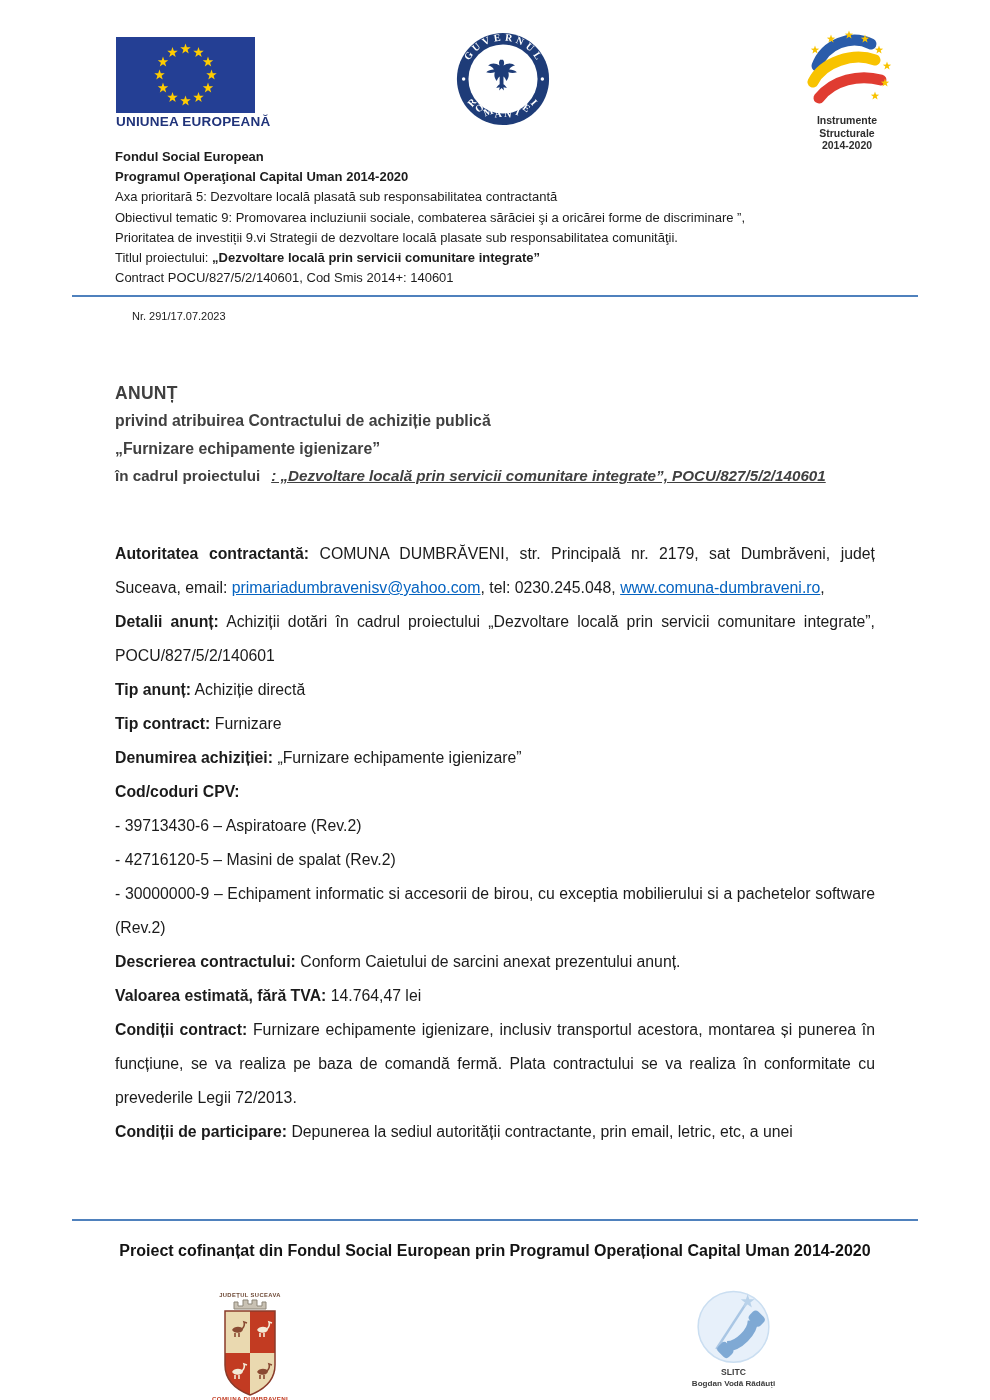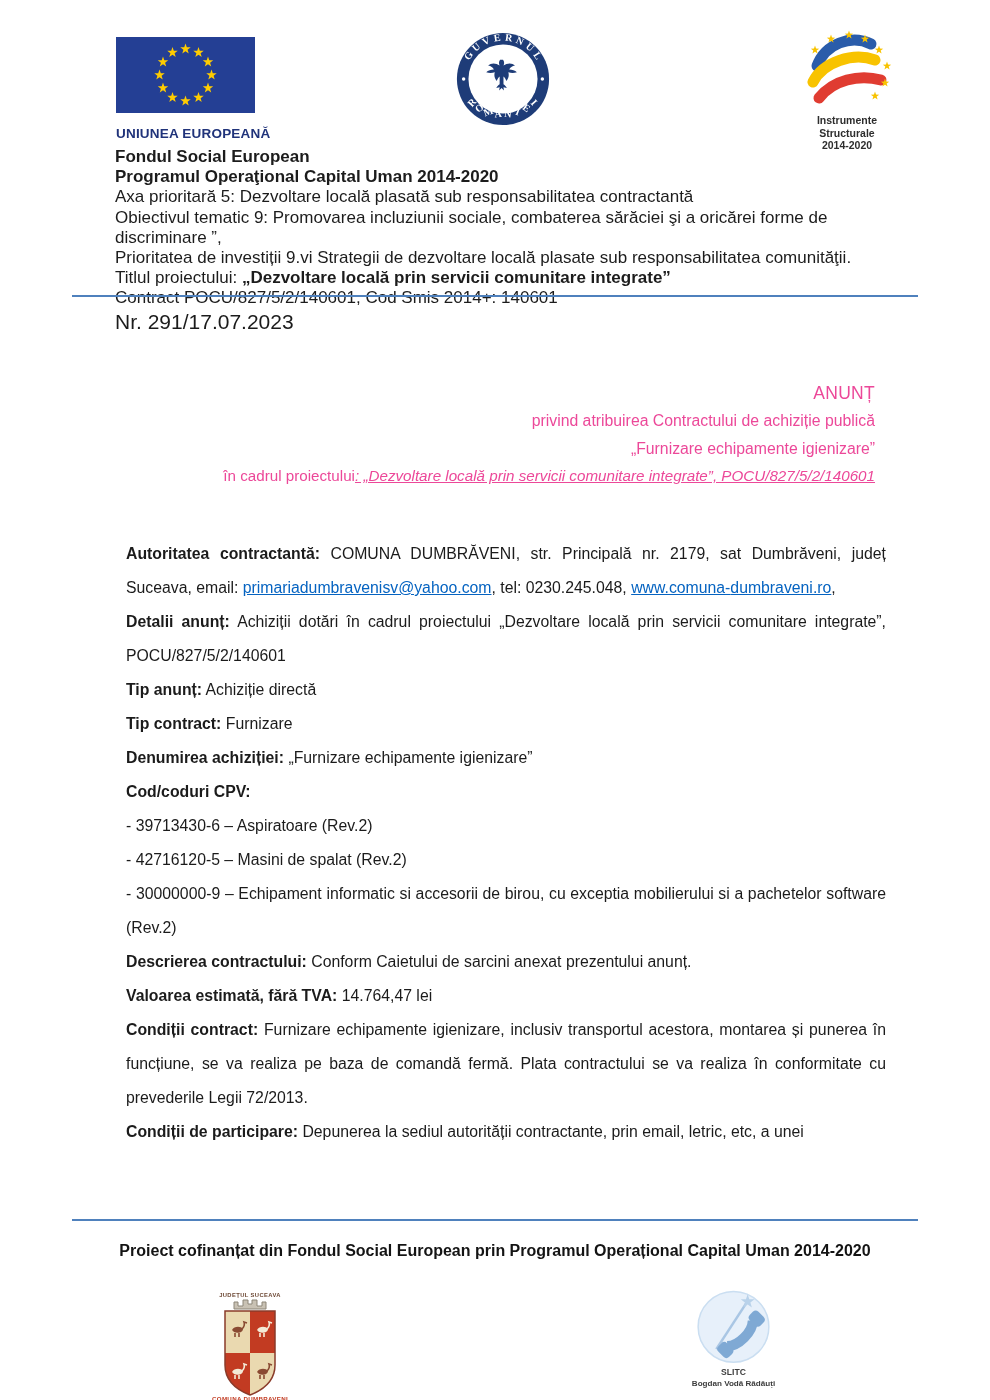--- a/index.html
+++ b/index.html
@@ -1,47 +1,47 @@
 <!DOCTYPE html>
 <html><head>
 <meta charset="utf-8">
 <style>
   html,body{margin:0;padding:0;background:#ffffff;}
   .page{position:relative;width:990px;height:1400px;background:#fff;overflow:hidden;
         font-family:"Liberation Sans",sans-serif;color:#1b1b1b;}
 
   
   .logo-eu{position:absolute;left:116px;top:37px;width:139px;text-align:center;}
-  .eu-label{margin-top:13px;font-size:13.5px;font-weight:bold;color:#20337a;letter-spacing:.2px;white-space:nowrap;}
+  .eu-label{margin-top:1px;font-size:13.5px;font-weight:bold;color:#20337a;letter-spacing:.2px;white-space:nowrap;}
   .logo-gov{position:absolute;left:455px;top:31px;width:96px;height:96px;}
   .gov-ring text{font:bold 10.5px "Liberation Serif",serif;fill:#ffffff;text-anchor:middle;}
   .logo-is{position:absolute;left:788px;top:26px;width:118px;text-align:center;}
   .is-caption{font-size:10.5px;font-weight:bold;color:#2e2e2e;line-height:12.5px;}
 
   
   .header-block{position:absolute;left:115px;top:147px;width:790px;
-                font-size:17px;line-height:20.2px;color:#1c1c1c;}
+                font-size:13px;line-height:20.2px;color:#1c1c1c;}
   .hb{font-weight:bold;}
   .bi{font-weight:bold;}
   .divider{position:absolute;left:72px;width:846px;height:2px;background:#4f81bd;}
   .divider1{top:295px;} .divider2{top:1219px;}
 
-  .ref-number{position:absolute;left:115px;top:310px;font-size:21px;text-align:center;}
-
-  
-  .title-block{position:absolute;left:115px;top:380px;width:760px;text-align:right;
-               font-weight:normal;line-height:27.4px;color:#ec4899;}
+  .ref-number{position:absolute;left:132px;top:310px;font-size:11px;text-align:center;}
+
+  
+  .title-block{position:absolute;left:115px;top:380px;width:760px;text-align:left;
+               font-weight:bold;line-height:27.4px;color:#404040;}
   .title-l1{font-size:17.5px;letter-spacing:.3px;}
   .title-l2,.title-l3{font-size:15.8px;}
   .title-l4{font-size:15.2px;white-space:nowrap;}
-  .iu{font-style:italic;text-decoration:underline;}
+  .iu{font-style:italic;text-decoration:underline;padding-left:11px;}
 
   
   .body-block{position:absolute;left:115px;top:537px;width:760px;
-              font-size:15.8px;line-height:34px;text-align:justify;margin-left:11px;}
+              font-size:15.8px;line-height:34px;text-align:justify;}
   .body-block p{margin:0;}
   .lbl{font-weight:bold;}
   a.doclink{color:#0563c1;text-decoration:underline;cursor:pointer;}
 
   
   .footer-note{position:absolute;left:0;top:1242px;width:990px;text-align:center;
                font-weight:bold;font-size:16px;white-space:nowrap;color:#141414;}
   .logo-coat{position:absolute;left:205px;top:1289px;width:90px;height:112px;}
   .logo-gal{position:absolute;left:450px;top:1294px;width:96px;height:102px;}
   .logo-slitc{position:absolute;left:686px;top:1286px;width:96px;height:112px;}

